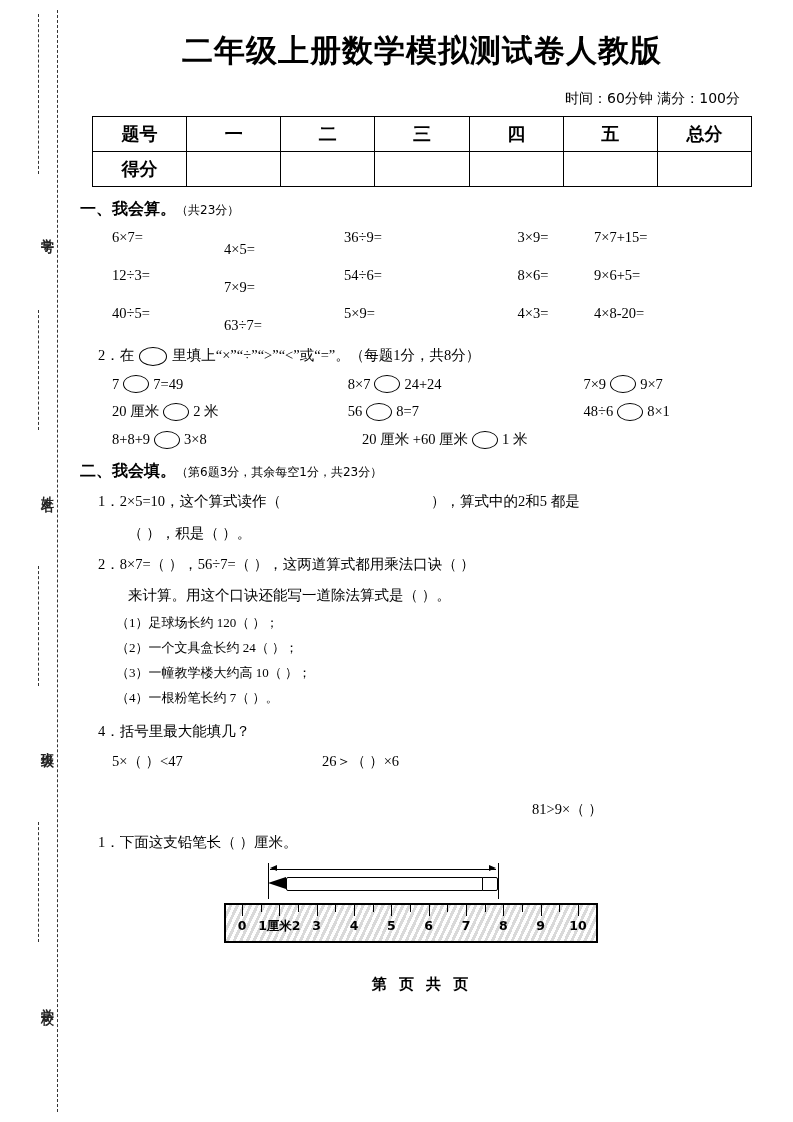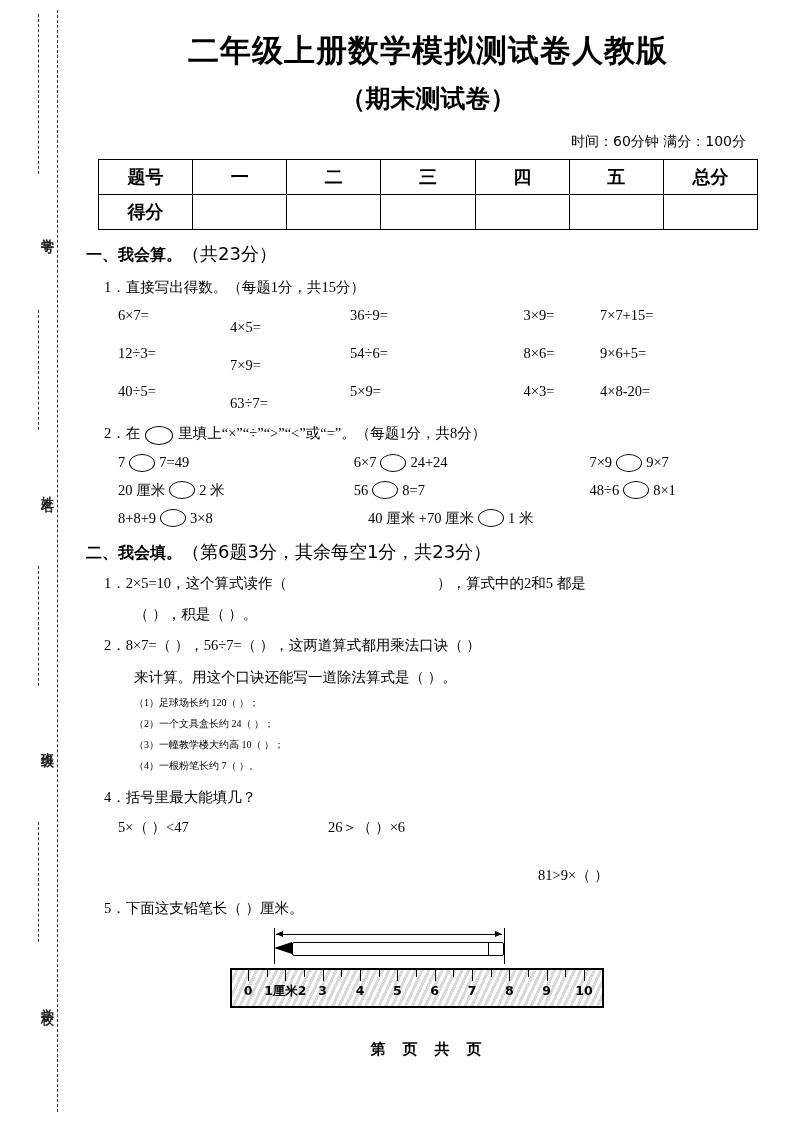--- a/index.html
+++ b/index.html
@@ -29,21 +29,21 @@
     color:#222;
     text-align:center;
     font-family:"DejaVu Sans","Liberation Sans",sans-serif;
     font-weight:bold;
   }
   .seal-dash{
     position:absolute;left:16px;width:0;border-left:1px dashed #333;
   }
 
   
-  .content{position:absolute;left:78px;top:16px;width:700px;}
+  .content{position:absolute;left:72px;top:16px;width:700px;}
 
   .title{
     text-align:center;
     font-size:31px;
     font-weight:bold;
     font-family:"DejaVu Sans","Liberation Sans",sans-serif;
     letter-spacing:1px;
     margin-top:14px;
   }
   .subtitle{
@@ -76,21 +76,21 @@
   }
   table.score td.lbl{width:94px;}
   table.score td.cell{width:94px;}
 
   .sec-head{
     font-size:16px;font-weight:bold;
     font-family:"DejaVu Sans","Liberation Sans",sans-serif;
     margin-top:12px;
     margin-left:8px;
   }
-  .sec-head .pts{font-weight:normal;font-size:18px;}
+  .sec-head .pts{font-weight:normal;font-size:12px;}
 
   .q{
     font-size:14.5px;
     margin-top:10px;
     margin-left:26px;
     line-height:1.55;
   }
 
   .calc-row{
     margin-left:40px;
@@ -118,21 +118,21 @@
     border:1px solid #000;border-radius:50%;
     margin:0 5px;vertical-align:middle;
   }
   .circ-sm{
     display:inline-block;width:24px;height:16px;
     border:1px solid #000;border-radius:50%;
     margin:0 4px;vertical-align:middle;
   }
 
   .sub{
-    margin-left:56px;margin-top:7px;font-size:10px;
+    margin-left:44px;margin-top:7px;font-size:13px;
   }
   .sub2{
     margin-left:26px;margin-top:8px;font-size:14.5px;line-height:1.6;
   }
   .indent{margin-left:56px;}
 
   .fill-row{
     margin-left:40px;margin-top:9px;font-size:14.5px;display:flex;
   }
   .fr1{width:210px;}
@@ -174,21 +174,21 @@
   }
   .mline{position:absolute;width:1px;background:#000;}
   .marrow{position:absolute;height:1px;background:#000;}
   .arrowhead{
     position:absolute;width:0;height:0;
     border-top:3.5px solid transparent;border-bottom:3.5px solid transparent;
   }
 
   .footer{
     text-align:center;font-size:15px;font-weight:bold;
-    font-family:Liberation Mono, monospace;
+    font-family:Liberation Sans, sans-serif;
     margin-top:4px;letter-spacing:4px;
   }
 </style>
 </head>
 <body>
 
 <div class="page">
 
   <div class="seal-line"></div>
   <div class="seal-col">
@@ -198,21 +198,20 @@
     <div class="seal-item" style="top:428px;height:110px;">姓名：</div>
     <div class="seal-dash" style="top:552px;height:120px;"></div>
     <div class="seal-item" style="top:684px;height:110px;">班级：</div>
     <div class="seal-dash" style="top:808px;height:120px;"></div>
     <div class="seal-item" style="top:940px;height:110px;">学校：</div>
   </div>
 
   <div class="content">
 
     <div class="title">二年级上册数学模拟测试卷人教版</div>
-    <div class="subtitle">（期末测试卷）</div>
     <div class="meta">时间：60分钟  满分：100分</div>
 
     <table class="score">
       <tbody>
           <tr>
         <td class="lbl">题号</td>
         <td class="cell">一</td>
         <td class="cell">二</td>
         <td class="cell">三</td>
         <td class="cell">四</td>
@@ -228,21 +227,20 @@
         <td class="cell"></td>
         <td class="cell"></td>
       </tr>
     </tbody>
       </table>
 
     <div class="sec-head">
       <span>一、我会算。</span><span class="pts">（共23分）</span>
     </div>
 
-    <div class="q">1．直接写出得数。（每题1分，共15分）</div>
 
     <div class="calc-row">
       <span class="c1">6×7=</span>
       <span class="c2">4×5=</span>
       <span class="c3">36÷9=</span>
       <span class="c4">3×9=</span>
       <span class="c5">7×7+15=</span>
     </div>
     <div class="calc-row">
       <span class="c1">12÷3=</span>
@@ -263,21 +261,21 @@
       <span>2．在</span><span class="circ"></span><span>里填上“×”“÷”“&gt;”“&lt;”或“=”。</span><span>（每题1分，共8分）</span>
     </div>
 
     <div class="cmp-row">
       <span class="cmp-cell w1">
         <span>7</span>
         <span class="circ-sm"></span>
         <span>7=49</span>
       </span>
       <span class="cmp-cell w2">
-        <span>6×7</span>
+        <span>8×7</span>
         <span class="circ-sm"></span>
         <span>24+24</span>
       </span>
       <span class="cmp-cell w3">
         <span>7×9</span>
         <span class="circ-sm"></span>
         <span>9×7</span>
       </span>
     </div>
 
@@ -299,21 +297,21 @@
       </span>
     </div>
 
     <div class="cmp-row">
       <span class="cmp-cell w1">
         <span>8+8+9</span>
         <span class="circ-sm"></span>
         <span>3×8</span>
       </span>
       <span class="cmp-cell">
-        <span>40 厘米 +70 厘米</span>
+        <span>20 厘米 +60 厘米</span>
         <span class="circ-sm"></span>
         <span>1 米</span>
       </span>
     </div>
 
     <div class="sec-head">
       <span>二、我会填。</span><span class="pts">（第6题3分，其余每空1分，共23分）</span>
     </div>
 
     <div class="sub2">
@@ -329,21 +327,21 @@
     <div class="sub">（3）一幢教学楼大约高 10（          ）；</div>
     <div class="sub">（4）一根粉笔长约 7（          ）。</div>
 
     <div class="sub2" style="margin-top:13px;">4．括号里最大能填几？</div>
     <div class="fill-row">
       <span class="fr1">5×（          ）&lt;47</span>
       <span class="fr2">26＞（          ）×6</span>
       <span class="fr3">81&gt;9×（          ）</span>
     </div>
 
-    <div class="sub2" style="margin-top:12px;">5．下面这支铅笔长（          ）厘米。</div>
+    <div class="sub2" style="margin-top:12px;">1．下面这支铅笔长（          ）厘米。</div>
 
     <div class="ruler-wrap">
 
       <div class="mline" style="left:196px;top:2px;height:36px;"></div>
       <div class="mline" style="left:426px;top:2px;height:36px;"></div>
       <div class="marrow" style="left:198px;top:8px;width:226px;"></div>
       <div class="arrowhead" style="left:198px;top:4.5px;border-right:7px solid #000;"></div>
       <div class="arrowhead" style="left:417px;top:4.5px;border-left:7px solid #000;"></div>
 
       <div class="pencil">

